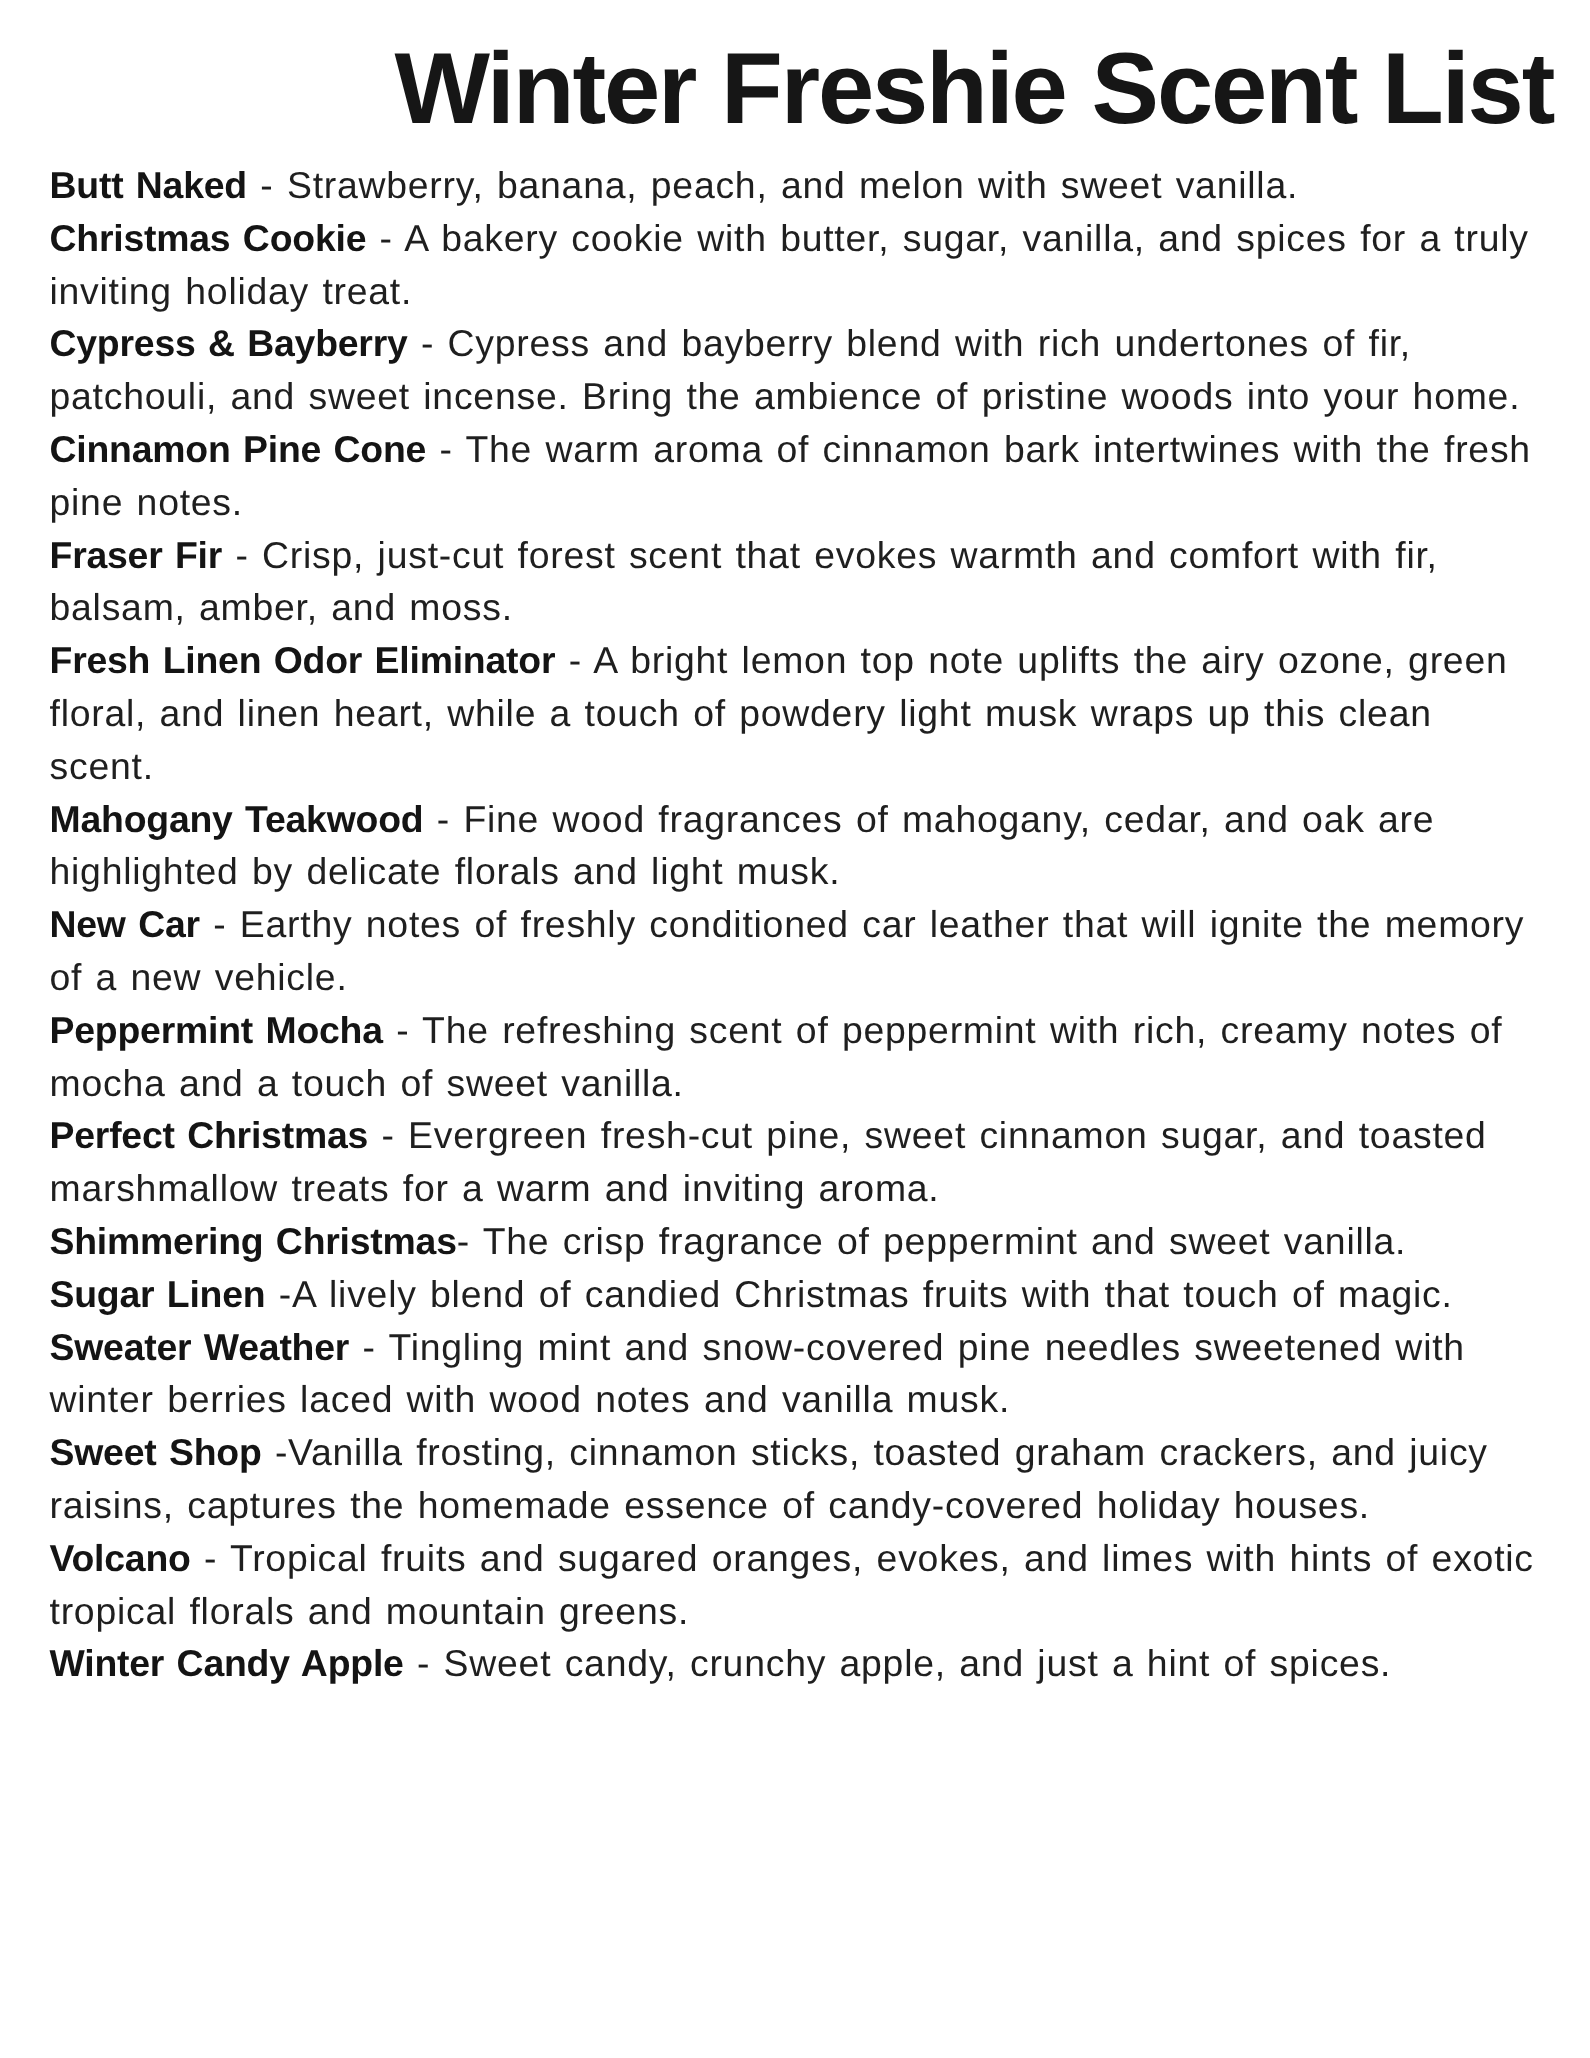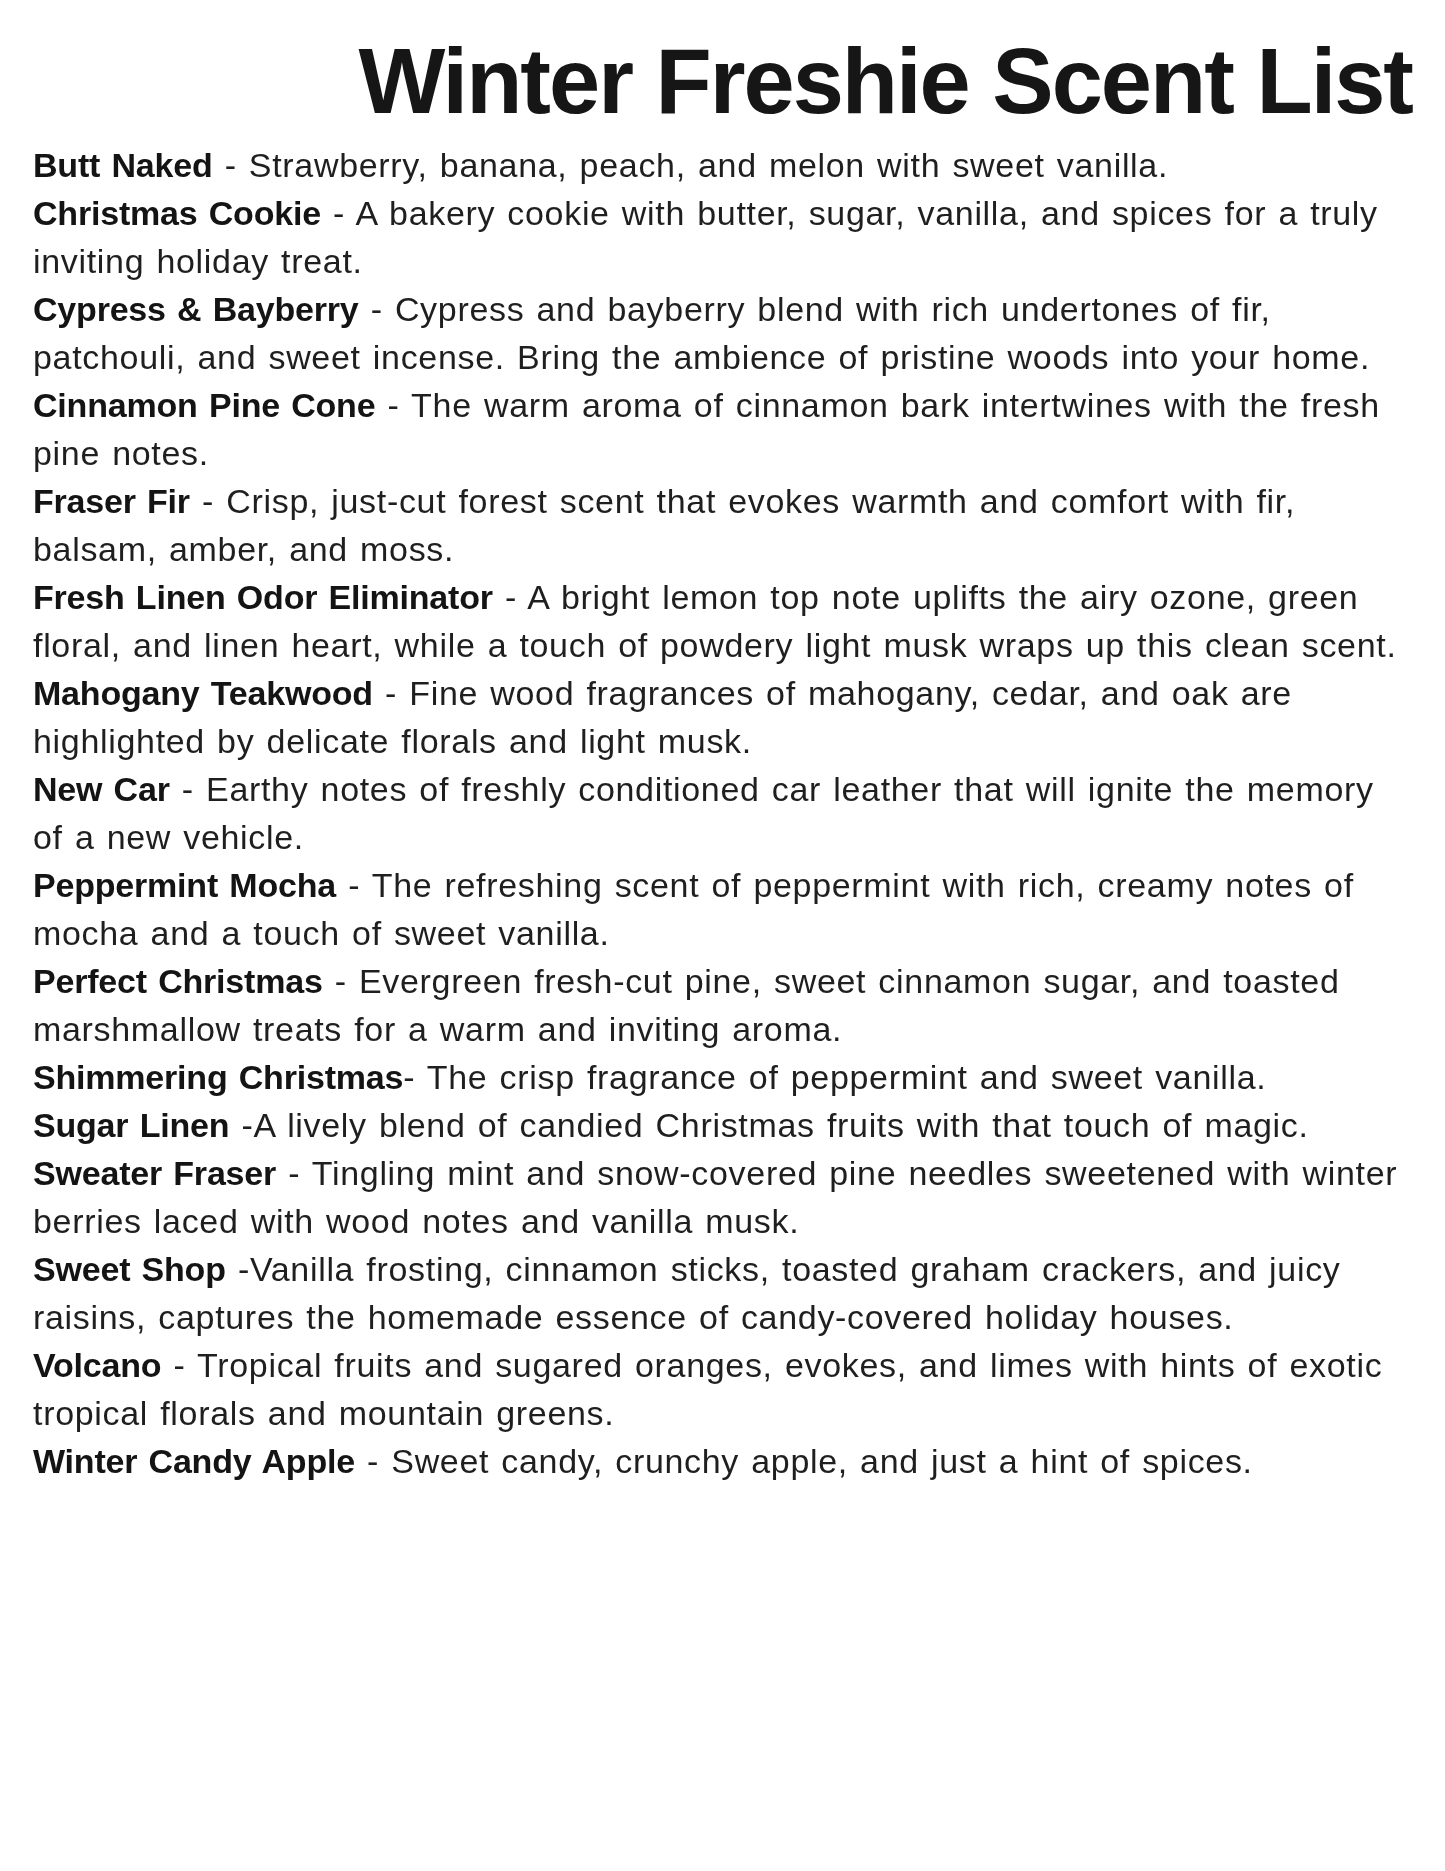--- a/index.html
+++ b/index.html
@@ -25,21 +25,21 @@
     margin: 30px 0 8px 0;
     text-align: right;
     font-size: 92px;
     line-height: 1.12;
     font-weight: bold;
     letter-spacing: -2px;
     color: #161616;
     white-space: nowrap;
   }
   .scent-list {
-    margin: 0;
+    margin: 12px;
   }
   .scent {
     margin: 0;
     font-size: 34px;
     line-height: 48px;
     letter-spacing: 0.02em;
     word-spacing: 0.06em;
     color: #1f1f1f;
   }
   .scent-name {
@@ -62,18 +62,18 @@
       <p class="scent"><strong class="scent-name">Cypress &amp; Bayberry</strong><span class="scent-desc"> - Cypress and bayberry blend with rich undertones of fir, patchouli, and sweet incense. Bring the ambience of pristine woods into your home.</span></p>
       <p class="scent"><strong class="scent-name">Cinnamon Pine Cone</strong><span class="scent-desc"> - The warm aroma of cinnamon bark intertwines with the fresh pine notes.</span></p>
       <p class="scent"><strong class="scent-name">Fraser Fir</strong><span class="scent-desc"> - Crisp, just-cut forest scent that evokes warmth and comfort with fir, balsam, amber, and moss.</span></p>
       <p class="scent"><strong class="scent-name">Fresh Linen Odor Eliminator</strong><span class="scent-desc"> - A bright lemon top note uplifts the airy ozone, green floral, and linen heart, while a touch of powdery light musk wraps up this clean scent.</span></p>
       <p class="scent"><strong class="scent-name">Mahogany Teakwood</strong><span class="scent-desc"> - Fine wood fragrances of mahogany, cedar, and oak are highlighted by delicate florals and light musk.</span></p>
       <p class="scent"><strong class="scent-name">New Car</strong><span class="scent-desc"> - Earthy notes of freshly conditioned car leather that will ignite the memory of a new vehicle.</span></p>
       <p class="scent"><strong class="scent-name">Peppermint Mocha</strong><span class="scent-desc"> - The refreshing scent of peppermint with rich, creamy notes of mocha and a touch of sweet vanilla.</span></p>
       <p class="scent"><strong class="scent-name">Perfect Christmas</strong><span class="scent-desc"> - Evergreen fresh-cut pine, sweet cinnamon sugar, and toasted marshmallow treats for a warm and inviting aroma.</span></p>
       <p class="scent"><strong class="scent-name">Shimmering Christmas</strong><span class="scent-desc">- The crisp fragrance of peppermint and sweet vanilla.</span></p>
       <p class="scent"><strong class="scent-name">Sugar Linen</strong><span class="scent-desc"> -A lively blend of candied Christmas fruits with that touch of magic.</span></p>
-      <p class="scent"><strong class="scent-name">Sweater Fraser</strong><span class="scent-desc"> - Tingling mint and snow-covered pine needles sweetened with winter berries laced with wood notes and vanilla musk.</span></p>
+      <p class="scent"><strong class="scent-name">Sweater Weather</strong><span class="scent-desc"> - Tingling mint and snow-covered pine needles sweetened with winter berries laced with wood notes and vanilla musk.</span></p>
       <p class="scent"><strong class="scent-name">Sweet Shop</strong><span class="scent-desc"> -Vanilla frosting, cinnamon sticks, toasted graham crackers, and juicy raisins, captures the homemade essence of candy-covered holiday houses.</span></p>
       <p class="scent"><strong class="scent-name">Volcano</strong><span class="scent-desc"> - Tropical fruits and sugared oranges, evokes, and limes with hints of exotic tropical florals and mountain greens.</span></p>
       <p class="scent"><strong class="scent-name">Winter Candy Apple</strong><span class="scent-desc"> - Sweet candy, crunchy apple, and just a hint of spices.</span></p>
     </div>
 </div>
 
 </body></html>

